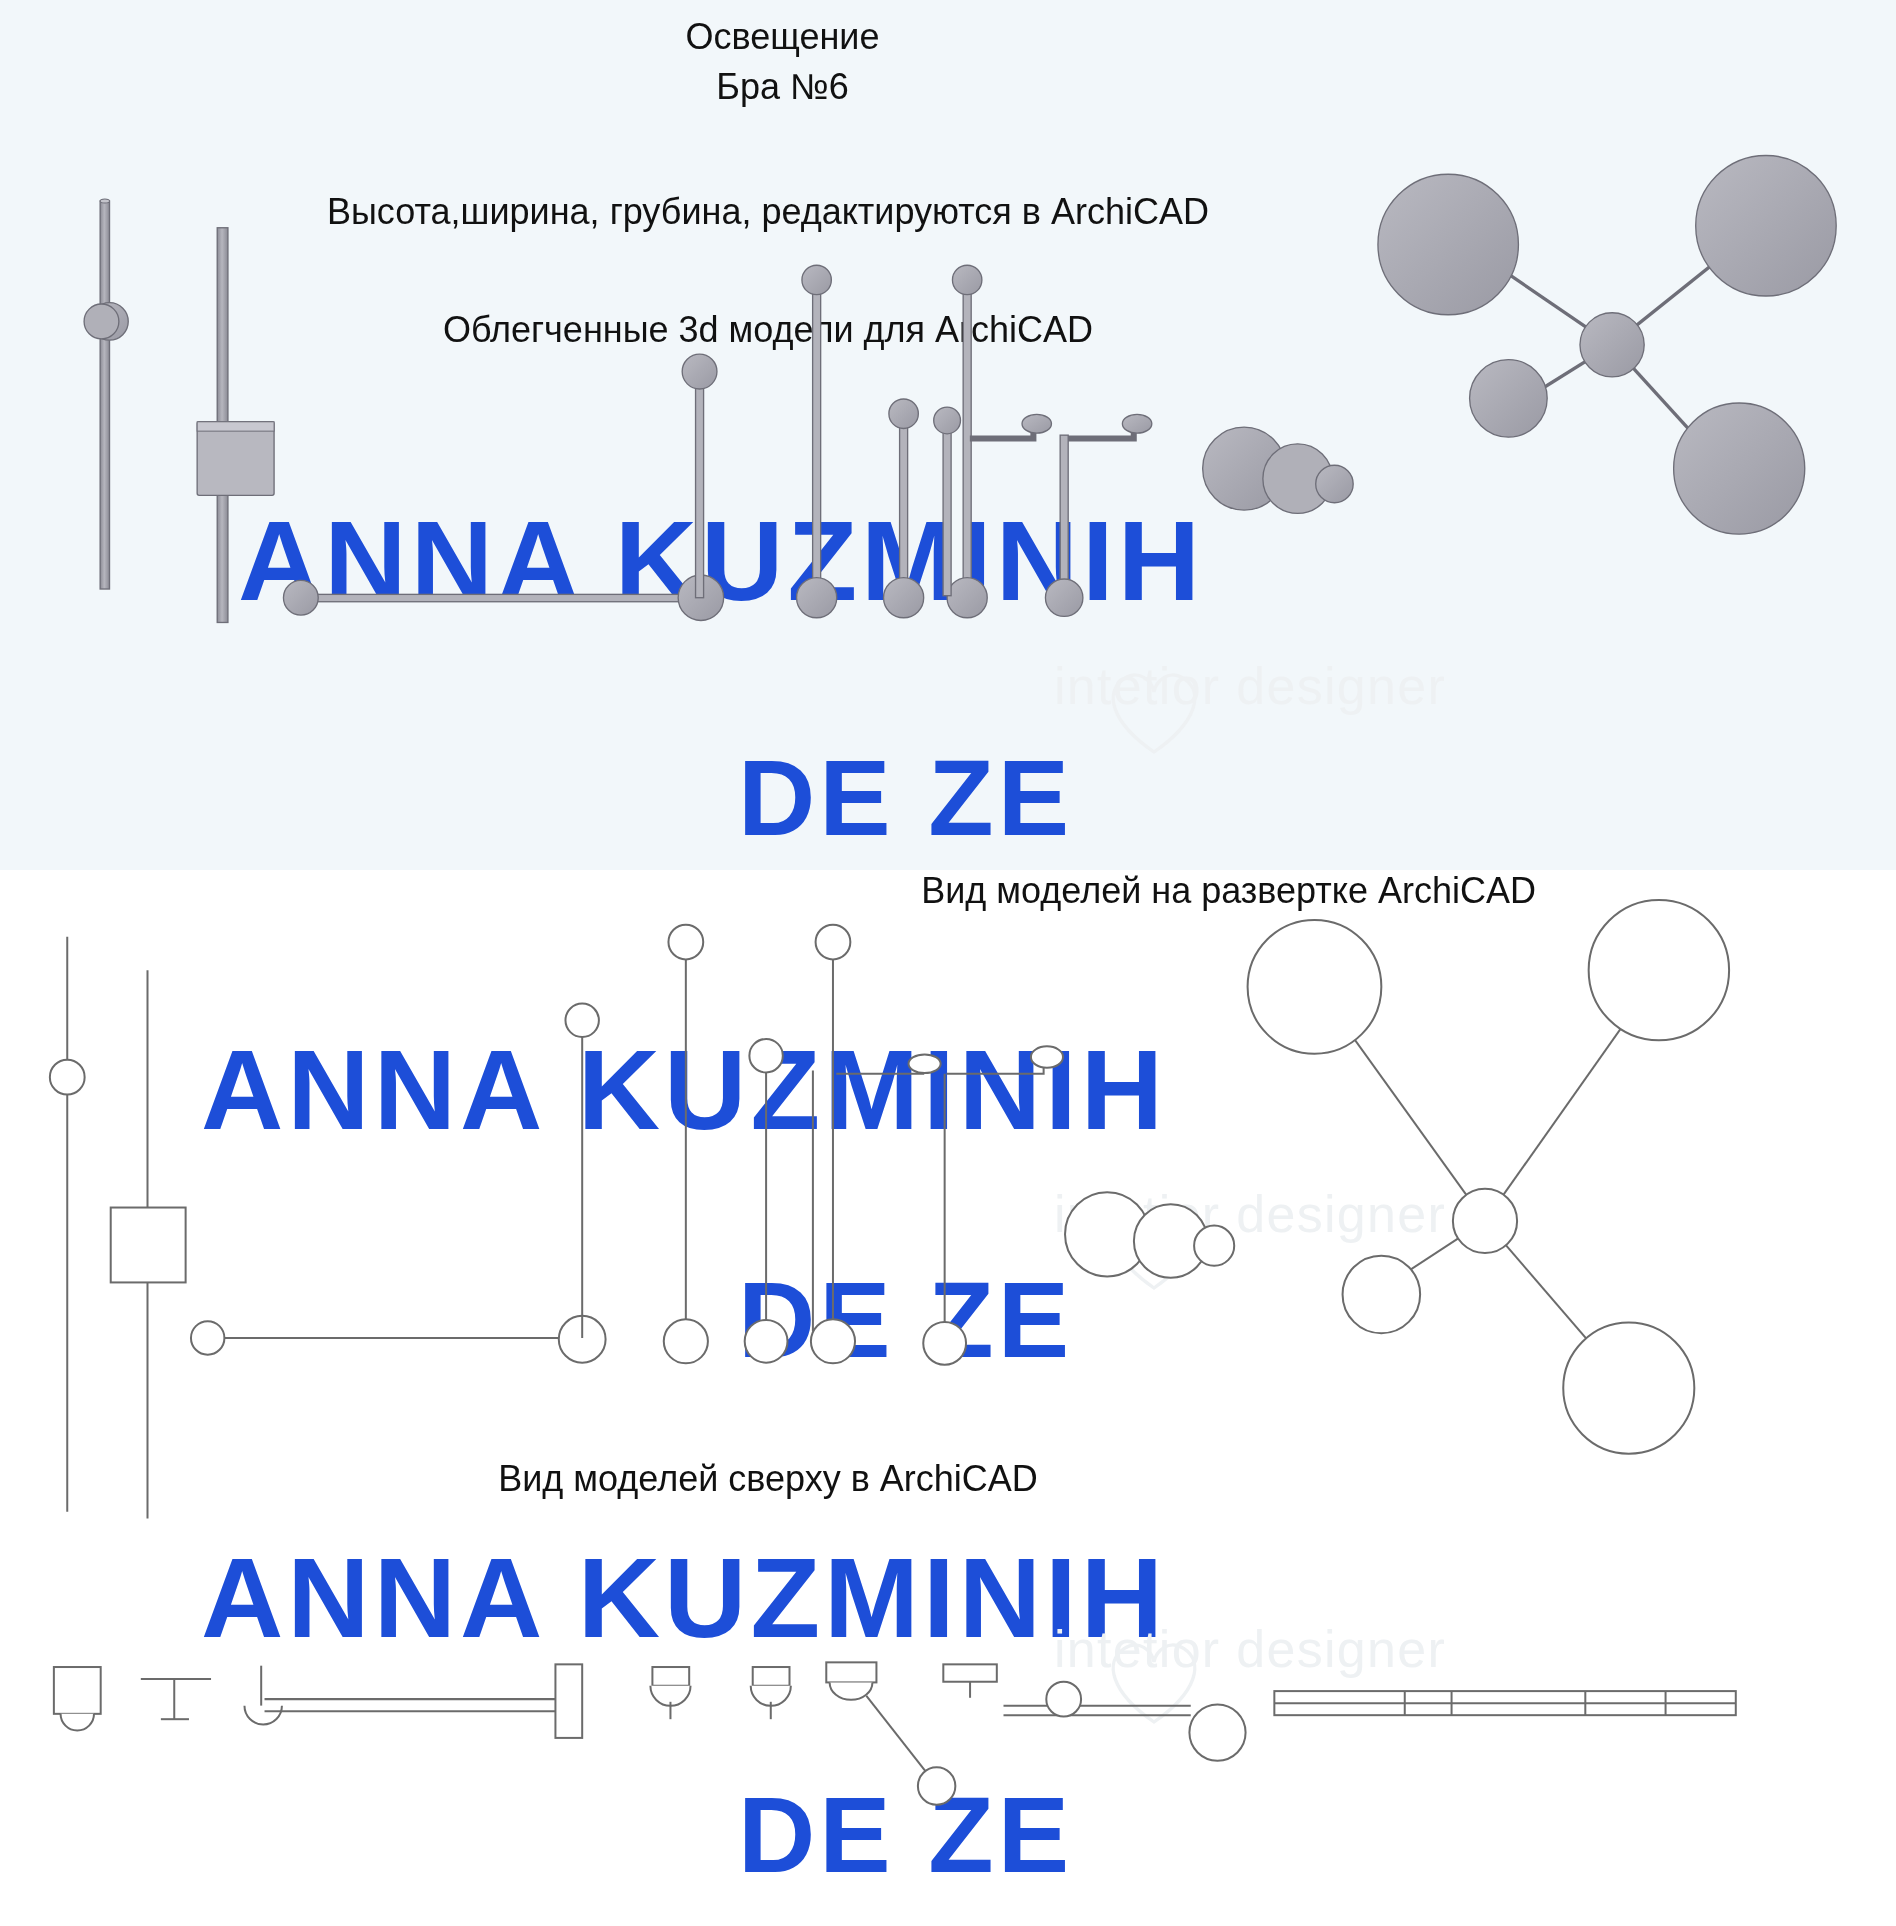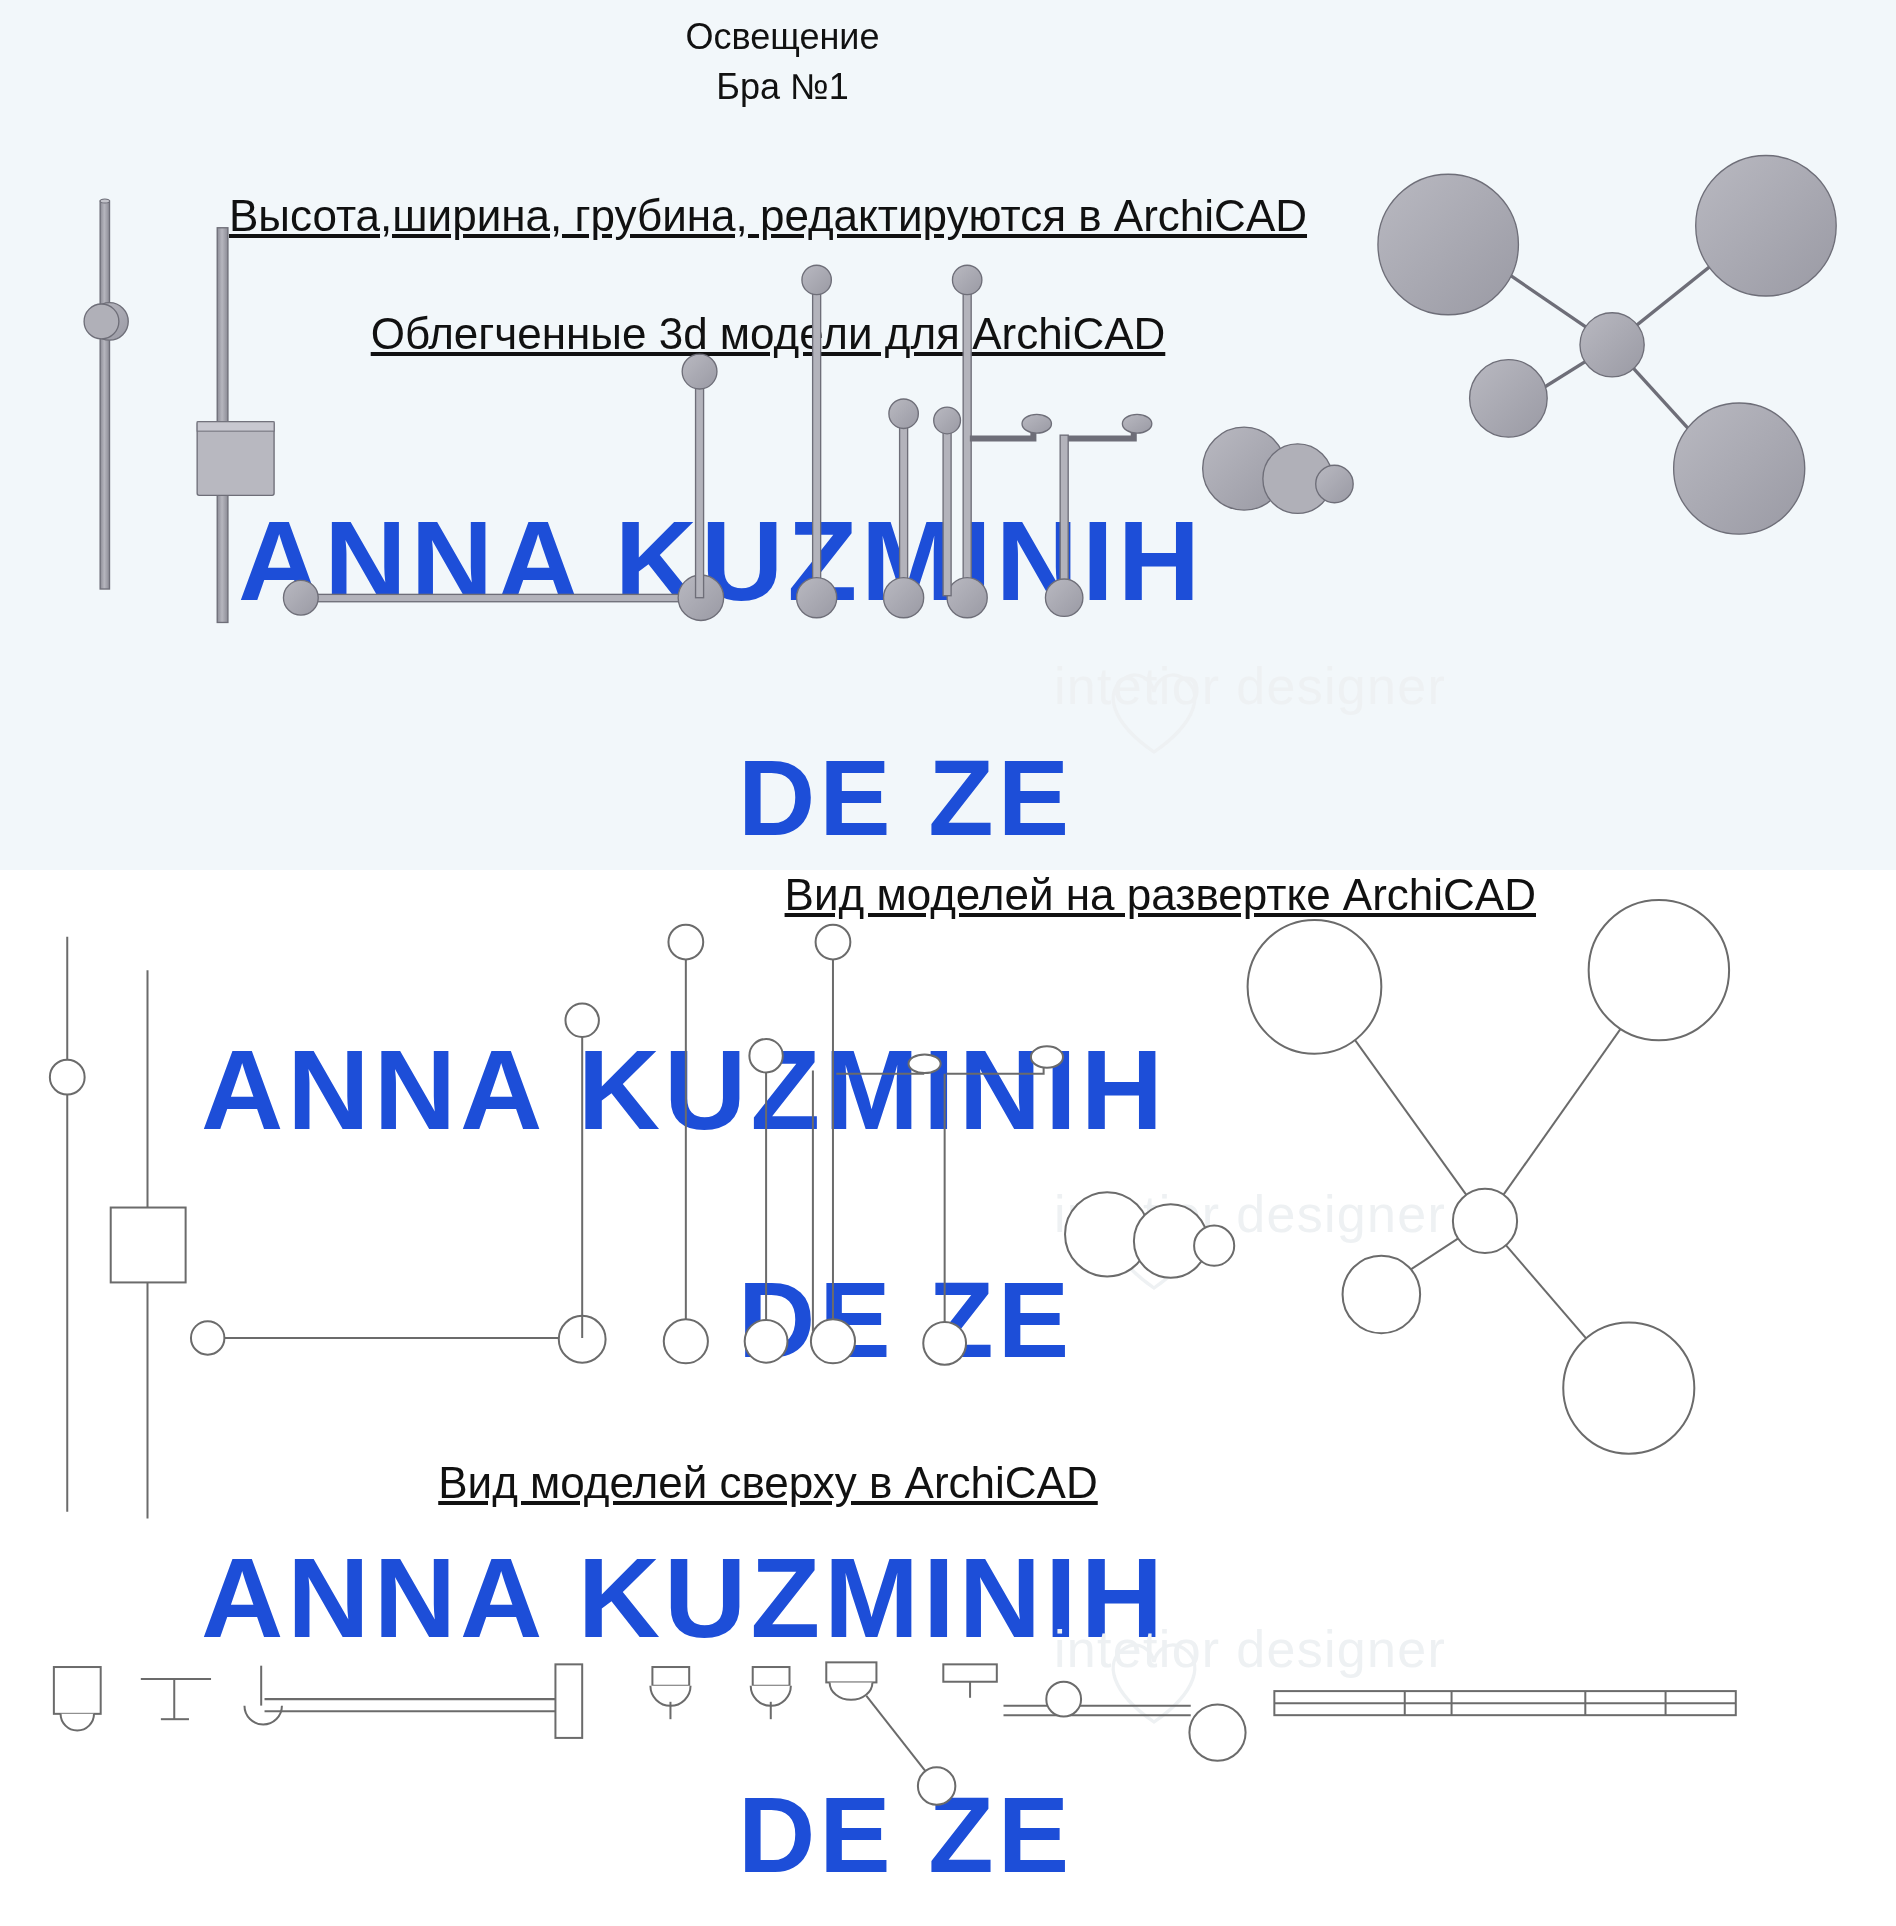--- a/index.html
+++ b/index.html
@@ -16,21 +16,21 @@
   .sheet{position:relative;width:1897px;height:1926px;}
 
   
   .band-top{position:absolute;left:0;top:0;width:1897px;height:870px;background:#f2f7fa;}
   .band-mid{position:absolute;left:0;top:870px;width:1897px;height:669px;background:#ffffff;}
   .band-bot{position:absolute;left:0;top:1539px;width:1897px;height:387px;background:#ffffff;}
 
   
   .title-block{position:absolute;left:0;top:12px;width:1565px;text-align:center;}
   .title-line{font-size:36px;line-height:50px;color:#111;}
-  .subtitle{position:absolute;left:0;width:1536px;text-align:center;font-size:44px;color:#111;text-decoration:underline;}
+  .subtitle{position:absolute;left:0;width:1536px;text-align:center;font-size:36px;color:#111;}
   #t-dims{top:191px;}
   #t-3d{top:309px;}
   #t-elev{top:870px;text-align:right;}
   #t-top{top:1458px;}
 
   
   .wm{position:absolute;color:#1d4ed8;font-weight:bold;letter-spacing:4px;user-select:none;pointer-events:none;white-space:nowrap;}
   .wm-main{font-size:114px;}
   .wm-sub{font-size:52px;font-weight:normal;letter-spacing:1.3px;color:#eef1f3;}
   .wm-deze{font-size:107px;margin-left:36px;}
@@ -65,21 +65,21 @@
 
   <div class="wm wm-main" style="left:201px;top:1532px;">ANNA KUZMINIH</div>
   <div class="wm wm-sub" style="left:1054px;top:1619px;">intetior designer</div>
   <div class="wm wm-deze" style="left:702px;top:1773px;">DE ZE</div>
   <svg class="wm-heart" style="left:1097px;top:1632px;" width="114" height="100" viewBox="0 0 170 150">
     <path d="M85 135 C20 90 10 45 40 25 C62 10 82 28 85 45 C88 28 108 10 130 25 C160 45 150 90 85 135 Z" fill="none" stroke="#eef1f3" stroke-width="5"></path>
   </svg>
 
   <div class="title-block">
     <div class="title-line">Освещение</div>
-    <div class="title-line">Бра №1</div>
+    <div class="title-line">Бра №6</div>
   </div>
 
   <div class="subtitle" id="t-dims">Высота,ширина, грубина, редактируются в ArchiCAD</div>
   <div class="subtitle" id="t-3d">Облегченные 3d модели для ArchiCAD</div>
   <div class="subtitle" id="t-elev">Вид моделей на развертке ArchiCAD</div>
   <div class="subtitle" id="t-top">Вид моделей сверху в ArchiCAD</div>
 
   <svg class="fig" style="left:80px;top:201px;" width="1773" height="669" viewBox="0 0 2650 1000">
     <defs>
       <linearGradient id="gMet" x1="0" y1="0" x2="1" y2="0">

